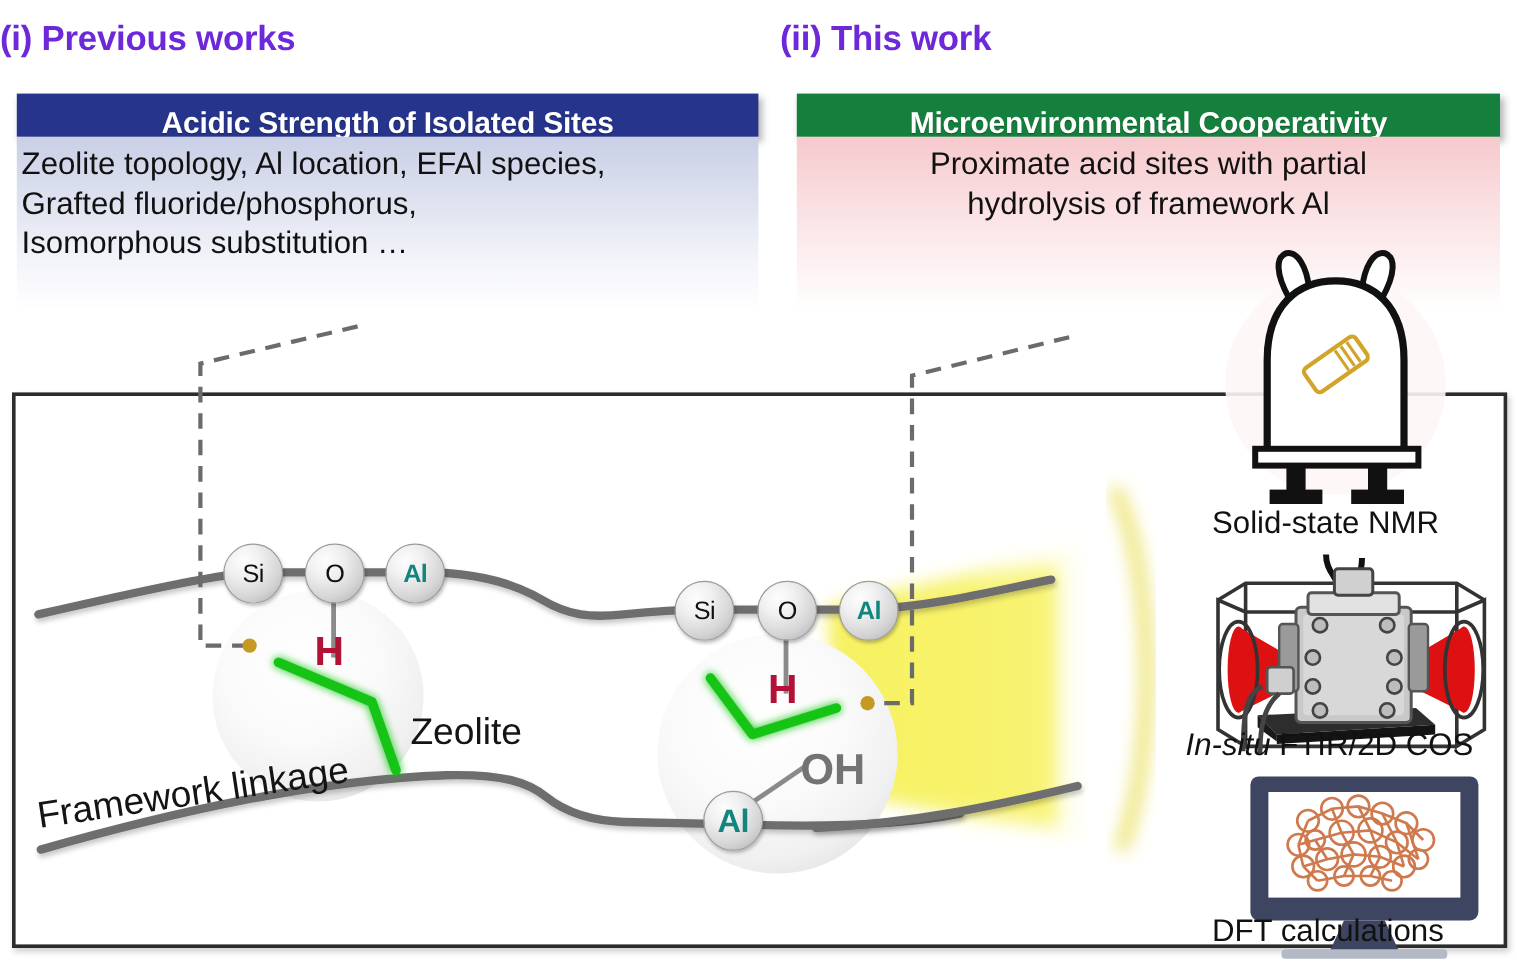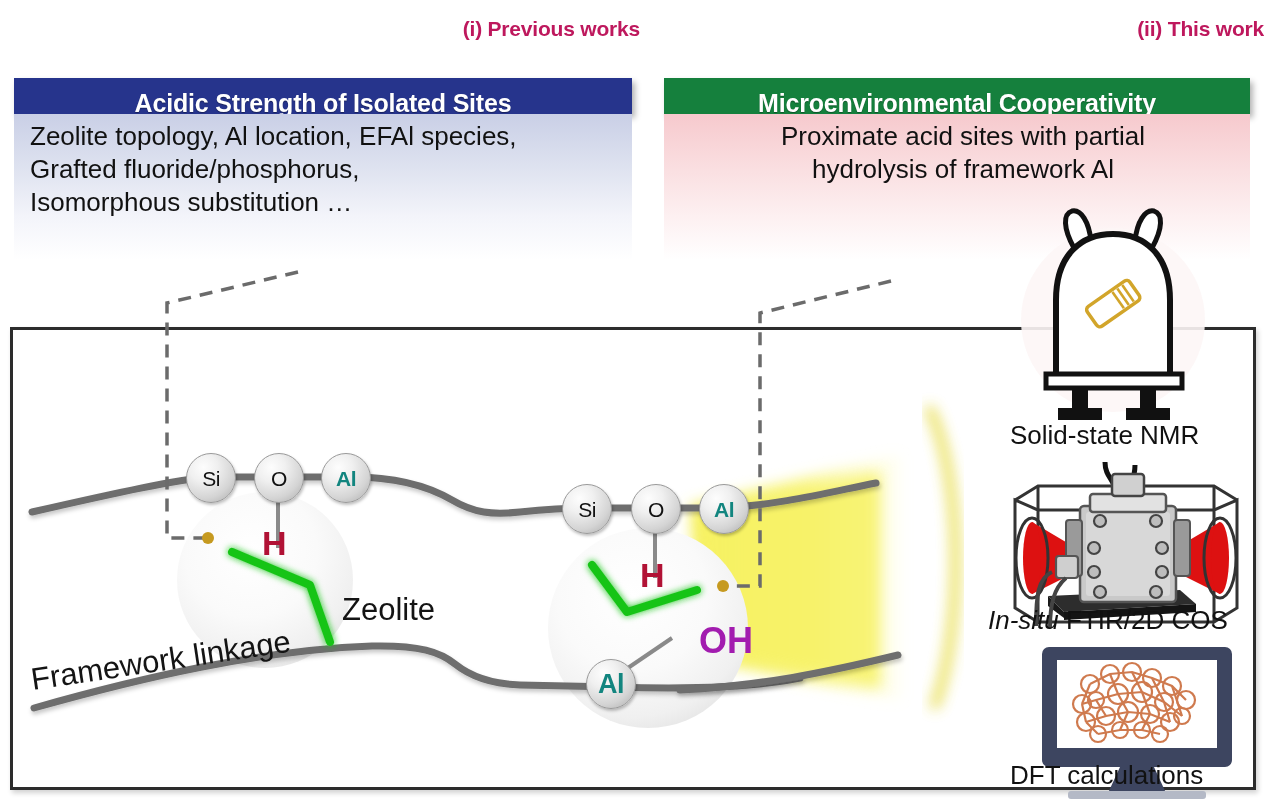--- a/index.html
+++ b/index.html
@@ -6,21 +6,21 @@
   html,body{margin:0;padding:0;background:#ffffff;}
   body{
     width:1264px;height:811px;position:relative;overflow:hidden;
     font-family:"Liberation Sans","DejaVu Sans",sans-serif;
     -webkit-font-smoothing:antialiased;
   }
   .abs{position:absolute;}
 
   
   .sec-heading{
-    font-size:21px;font-weight:bold;color:#be185d;text-align:right;
+    font-size:29px;font-weight:bold;color:#6d28d9;text-align:left;
     letter-spacing:-0.2px;white-space:nowrap;
   }
   #heading-prev{left:0;top:17px;width:640px;}
   #heading-this{left:650px;top:17px;width:614px;}
 
   
   .panel{position:absolute;}
   .panel-bar{
     position:relative;height:36px;line-height:50px;text-align:center;
     color:#ffffff;font-weight:bold;font-size:25px;letter-spacing:-0.2px;
@@ -42,21 +42,21 @@
     padding-left:4px;
   }
 
   
   #panel-this{left:664px;top:78px;width:586px;}
   #panel-this .panel-bar{background:#15803d;}
   #panel-this .panel-body{
     height:140px;text-align:center;
     background:linear-gradient(to bottom,#f6c9cd 0%,#fadfe1 38%,#fdf1f2 72%,#ffffff 100%);
   }
-  .body-line{display:block;margin-left:12px;}
+  .body-line{display:block;}
 
   
   #main-frame{
     left:10px;top:327px;width:1246px;height:463px;
     border:3px solid #2c2c2c;background:#ffffff;box-sizing:border-box;
     box-shadow:2px 3px 5px rgba(0,0,0,0.18);
   }
   #diagram-svg{position:absolute;left:0;top:0;width:1264px;height:811px;
     pointer-events:none;}
 
@@ -69,21 +69,21 @@
     display:flex;align-items:center;justify-content:center;
     font-size:21px;font-weight:normal;color:#111;
     line-height:1;letter-spacing:-0.5px;
   }
   .atom.teal{color:#12857f;font-weight:bold;}
   .atom.small{font-size:27px;}
 
   
   .lab{position:absolute;white-space:nowrap;}
   .lab-H{font-size:34px;font-weight:bold;color:#b11235;}
-  .lab-OH{font-size:36px;font-weight:bold;color:#a21caf;margin-left:32px;}
+  .lab-OH{font-size:36px;font-weight:bold;color:#737373;}
   .lab-alkane{font-size:31px;color:#141414;}
   .lab-framework{font-size:31px;color:#141414;transform:rotate(-8.5deg);
     transform-origin:left bottom;}
 
   
   .instr-label{position:absolute;font-size:26px;color:#111;white-space:nowrap;}
   .instr-label i{font-style:italic;margin-left:14px;}
 </style>
 </head>
 <body>

